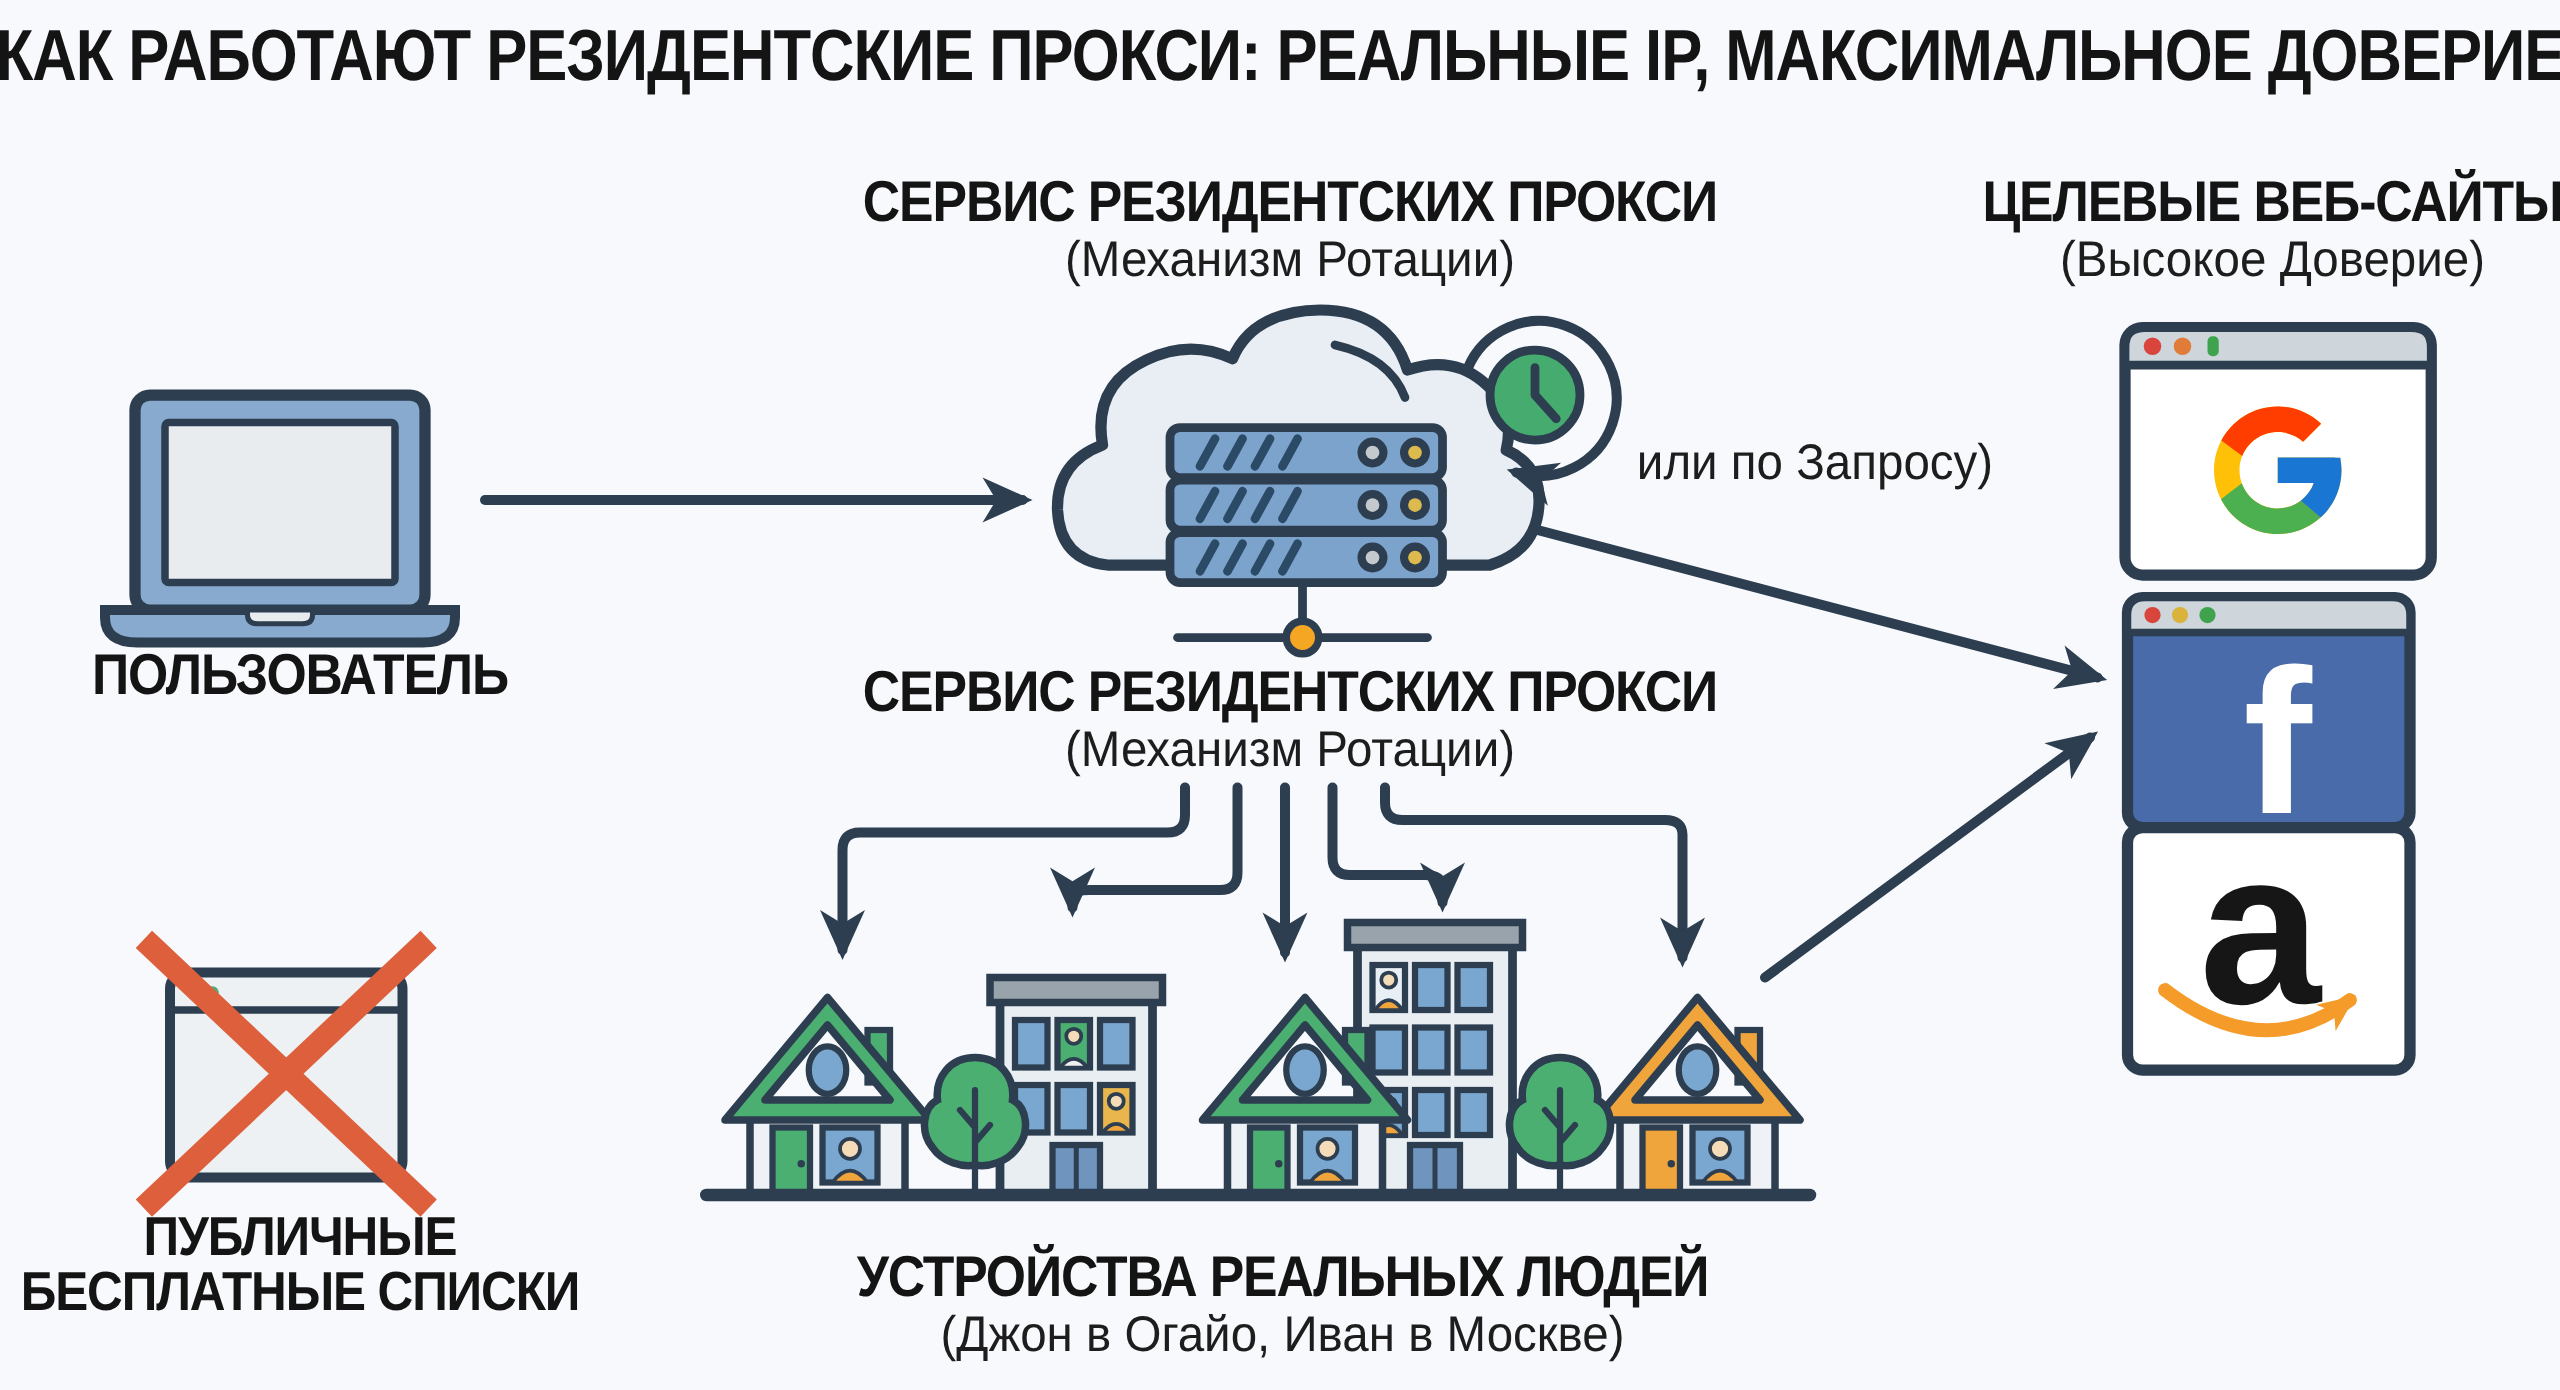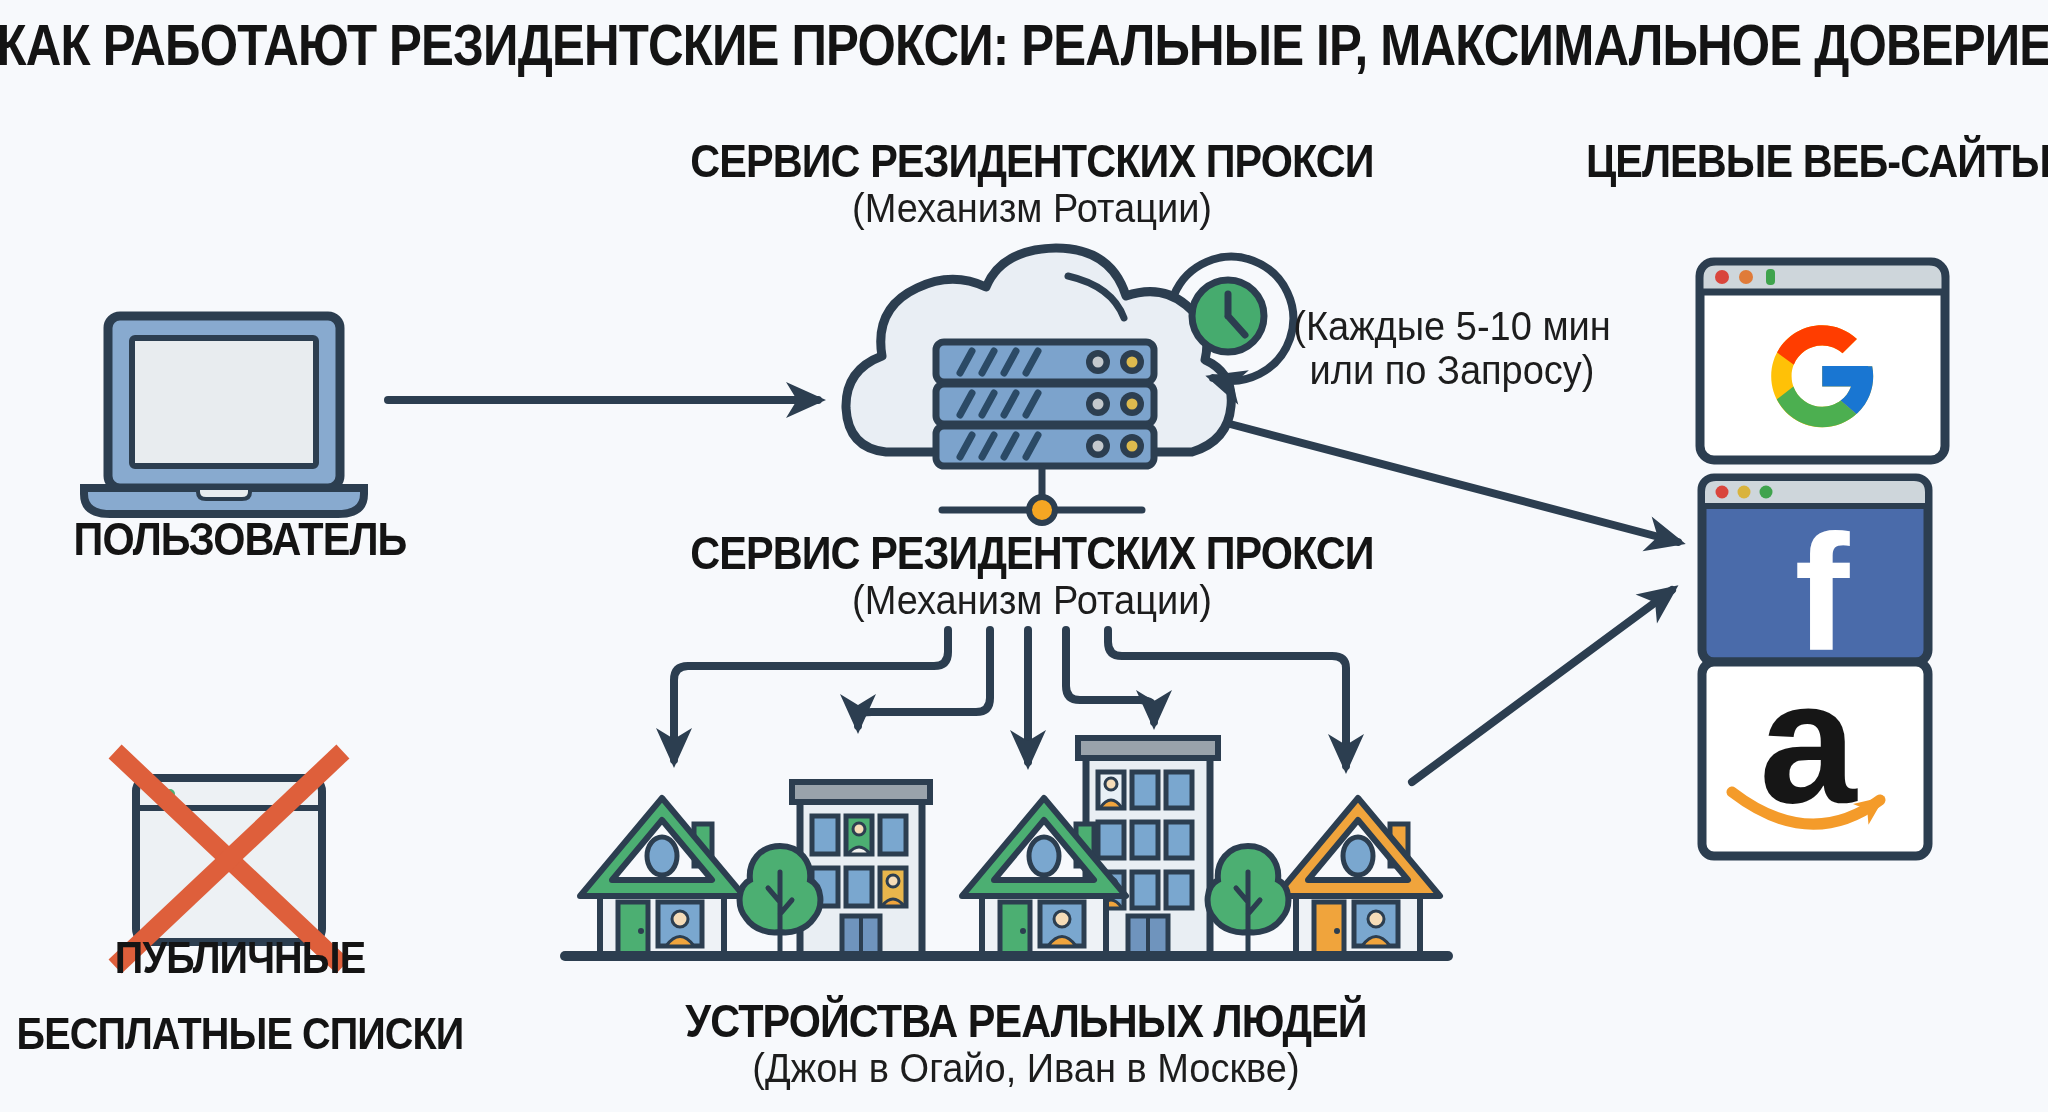--- a/index.html
+++ b/index.html
@@ -229,24 +229,24 @@
 <div class="lbl h2" style="left:1032px;top:138px">
   <span class="sq">СЕРВИС РЕЗИДЕНТСКИХ ПРОКСИ</span>
 </div>
 <div class="lbl sub" style="left:1032px;top:188px">
   <span class="sq">(Механизм Ротации)</span>
 </div>
 
 <div class="lbl h2" style="left:1818px;top:138px">
   <span class="sq">ЦЕЛЕВЫЕ ВЕБ-САЙТЫ</span>
 </div>
-
-<div class="lbl sub" style="left:1452px;top:306px">
-  <span class="sq">(Каждые 5-10 мин</span>
-</div>
+<div class="lbl sub" style="left:1818px;top:188px">
+  <span class="sq">(Высокое Доверие)</span>
+</div>
+
 <div class="lbl h2" style="left:240px;top:516px">
   <span class="sq">ПОЛЬЗОВАТЕЛЬ</span>
 </div>
 
 <div class="lbl sub" style="left:1452px;top:350px">
   <span class="sq">или по Запросу)</span>
 </div>
 
 <div class="lbl h2" style="left:1032px;top:530px">
   <span class="sq">СЕРВИС РЕЗИДЕНТСКИХ ПРОКСИ</span>
@@ -255,20 +255,20 @@
   <span class="sq">(Механизм Ротации)</span>
 </div>
 
 <div class="lbl h2" style="left:1026px;top:998px">
   <span class="sq">УСТРОЙСТВА РЕАЛЬНЫХ ЛЮДЕЙ</span>
 </div>
 <div class="lbl sub" style="left:1026px;top:1048px">
   <span class="sq">(Джон в Огайо, Иван в Москве)</span>
 </div>
 
-<div class="lbl h3" style="left:240px;top:936px">
+<div class="lbl h3" style="left:240px;top:968px">
   <span class="sq">ПУБЛИЧНЫЕ</span>
 </div>
 <div class="lbl h3" style="left:240px;top:1012px">
   <span class="sq">БЕСПЛАТНЫЕ СПИСКИ</span>
 </div>
 
 </div>
 
 </body></html>

